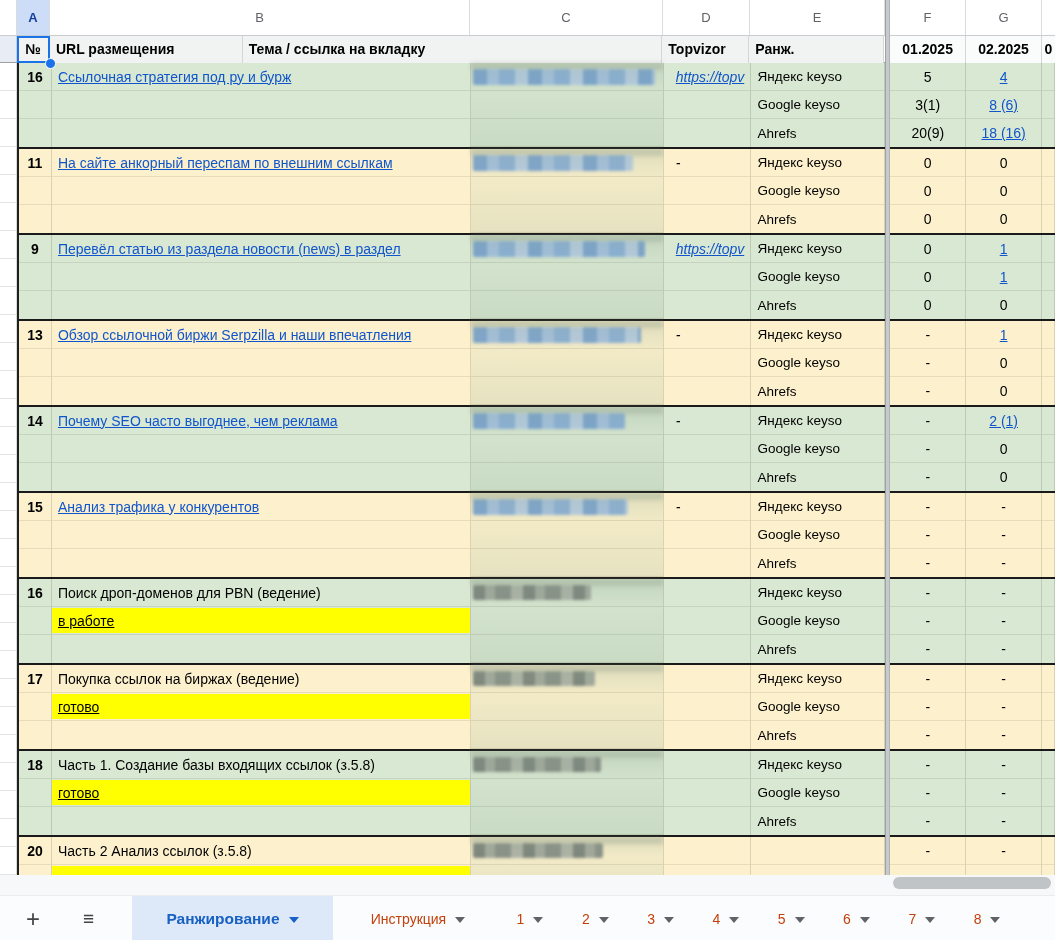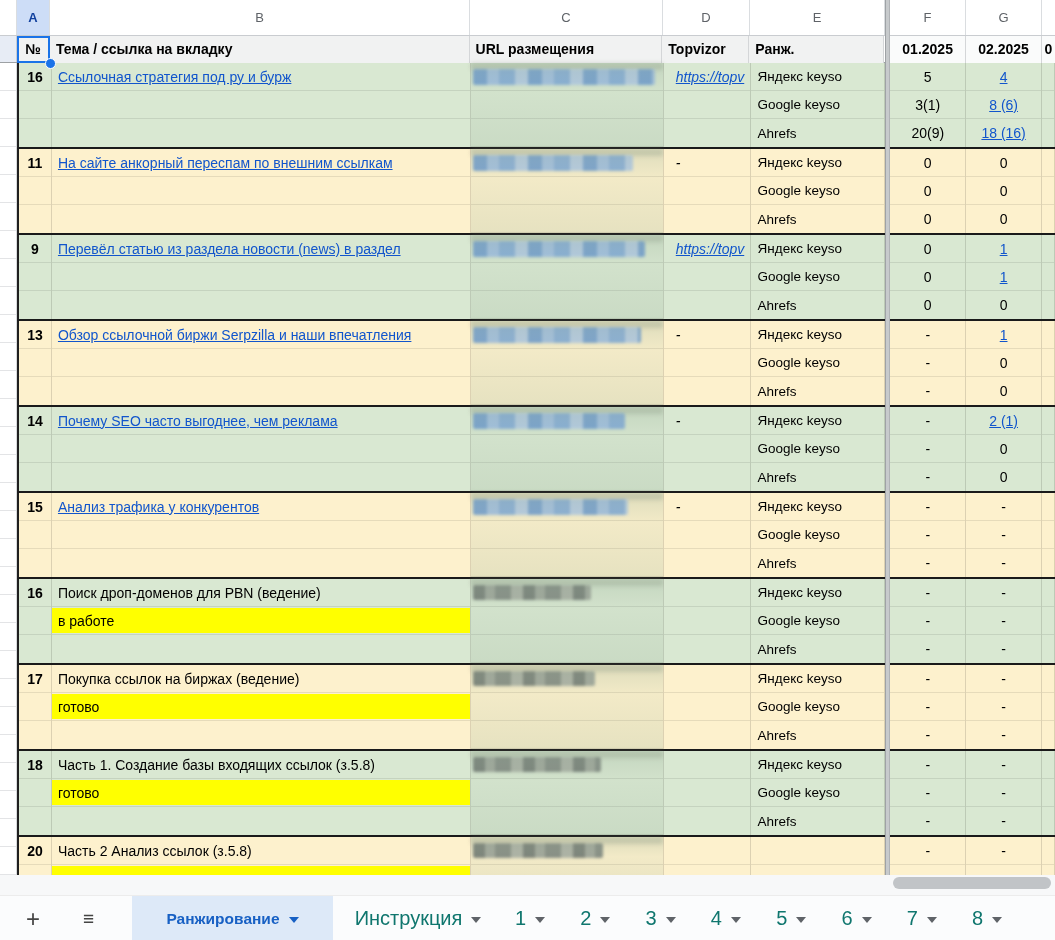--- a/index.html
+++ b/index.html
@@ -40,21 +40,21 @@
   .col{position:relative;box-sizing:border-box;border-right:1px solid rgba(0,0,0,0.13);}
   .green .col{background:#d9e8d2;}
   .cream .col{background:#fdf1cd;}
   .sr{height:28px;box-sizing:border-box;border-bottom:1px solid rgba(0,0,0,0.09);
       position:relative;font-size:14px;display:flex;align-items:center;overflow:hidden;}
   .sr:last-child{border-bottom:none;}
   .num{width:100%;text-align:center;font-weight:bold;font-size:14px;}
   .topic{padding-left:6px;white-space:nowrap;}
   .lnk{color:#1155cc;text-decoration:underline;cursor:pointer;}
   .status{position:absolute;left:0;top:1px;right:0;bottom:1px;background:#ffff00;
-          display:flex;align-items:center;padding-left:6px;font-size:14px;}
+          display:flex;align-items:center;padding-left:6px;font-size:14px;text-decoration:underline;}
   .ccell::after{content:'';position:absolute;inset:0;pointer-events:none;
     background:linear-gradient(180deg,rgba(148,172,148,.30),rgba(148,172,148,.10) 35%,rgba(148,172,148,.22));}
   .redact{position:absolute;left:2px;top:6px;height:16px;border-radius:2px;filter:blur(1.6px);opacity:.9;}
   .redact.blue{background:repeating-linear-gradient(90deg,#6d9bd3 0 14px,#9dbde6 14px 26px,#7fa9dc 26px 42px,#b3cbe9 42px 55px);}
   .redact.gray{background:repeating-linear-gradient(90deg,#6e7570 0 12px,#9aa097 12px 22px,#7c837d 22px 38px,#a8ada3 38px 50px);height:15px;}
   .halo{position:absolute;left:0;top:0;height:7px;width:100%;background:rgba(128,138,118,.30);filter:blur(2px);}
   .dtext{padding-left:12px;white-space:nowrap;font-style:italic;}
   .eng{padding-left:7px;font-size:13.5px;white-space:nowrap;}
   .val{width:100%;text-align:center;font-size:14px;}
 
@@ -71,21 +71,21 @@
   #fillhandle{left:45px;top:58px;width:9px;height:9px;border-radius:50%;background:#1a73e8;
               border:1.5px solid #fff;box-sizing:content-box;}
 
   
   #tabbar{left:0;top:895px;width:1055px;height:45px;background:#fbfcfd;border-top:1px solid #ececec;box-sizing:border-box;}
   .tbtn{position:absolute;top:0;height:45px;display:flex;align-items:center;justify-content:center;
         color:#444;cursor:pointer;}
   #addtab{left:18px;width:30px;font-size:24px;font-weight:400;}
   #alltabs{left:70px;width:36px;font-size:19px;letter-spacing:-1px;}
   .tab{position:absolute;top:0;height:45px;display:flex;align-items:center;gap:9px;
-       justify-content:center;font-size:20px;color:#0f766e;cursor:pointer;}
+       justify-content:center;font-size:14px;color:#c2410c;cursor:pointer;}
   .tab .arr{width:0;height:0;border-left:5px solid transparent;border-right:5px solid transparent;
             border-top:6px solid #5f6368;margin-top:2px;}
   #activetab{left:132px;width:201px;background:#dde9f8;color:#1760c4;font-weight:bold;font-size:15.5px;}
   #activetab .arr{border-top-color:#1760c4;}
   #instrtab{left:343px;width:150px;}
 </style>
 </head>
 <body>
 
 <div id="letters" class="abs">
@@ -97,22 +97,22 @@
   <div class="letter wE">E</div>
   <div class="letter wGap"></div>
   <div class="letter wF">F</div>
   <div class="letter wG">G</div>
   <div class="letter wS"></div>
 </div>
 
 <div id="hdr" class="abs">
   <div id="hgut"></div>
   <div class="hcell wA center">№</div>
+  <div class="hcell wC">URL размещения</div>
   <div class="hcell wB">Тема / ссылка на вкладку</div>
-  <div class="hcell wC">URL размещения</div>
   <div class="hcell wD">Topvizor</div>
   <div class="hcell wE">Ранж.</div>
   <div class="hcell wGap"></div>
   <div class="hcell wF center right-pane">01.2025</div>
   <div class="hcell wG center right-pane">02.2025</div>
   <div class="hcell wS center right-pane">0</div>
 </div>
 
 <div id="gutter" class="abs"></div>
 <div id="grid" class="abs">

